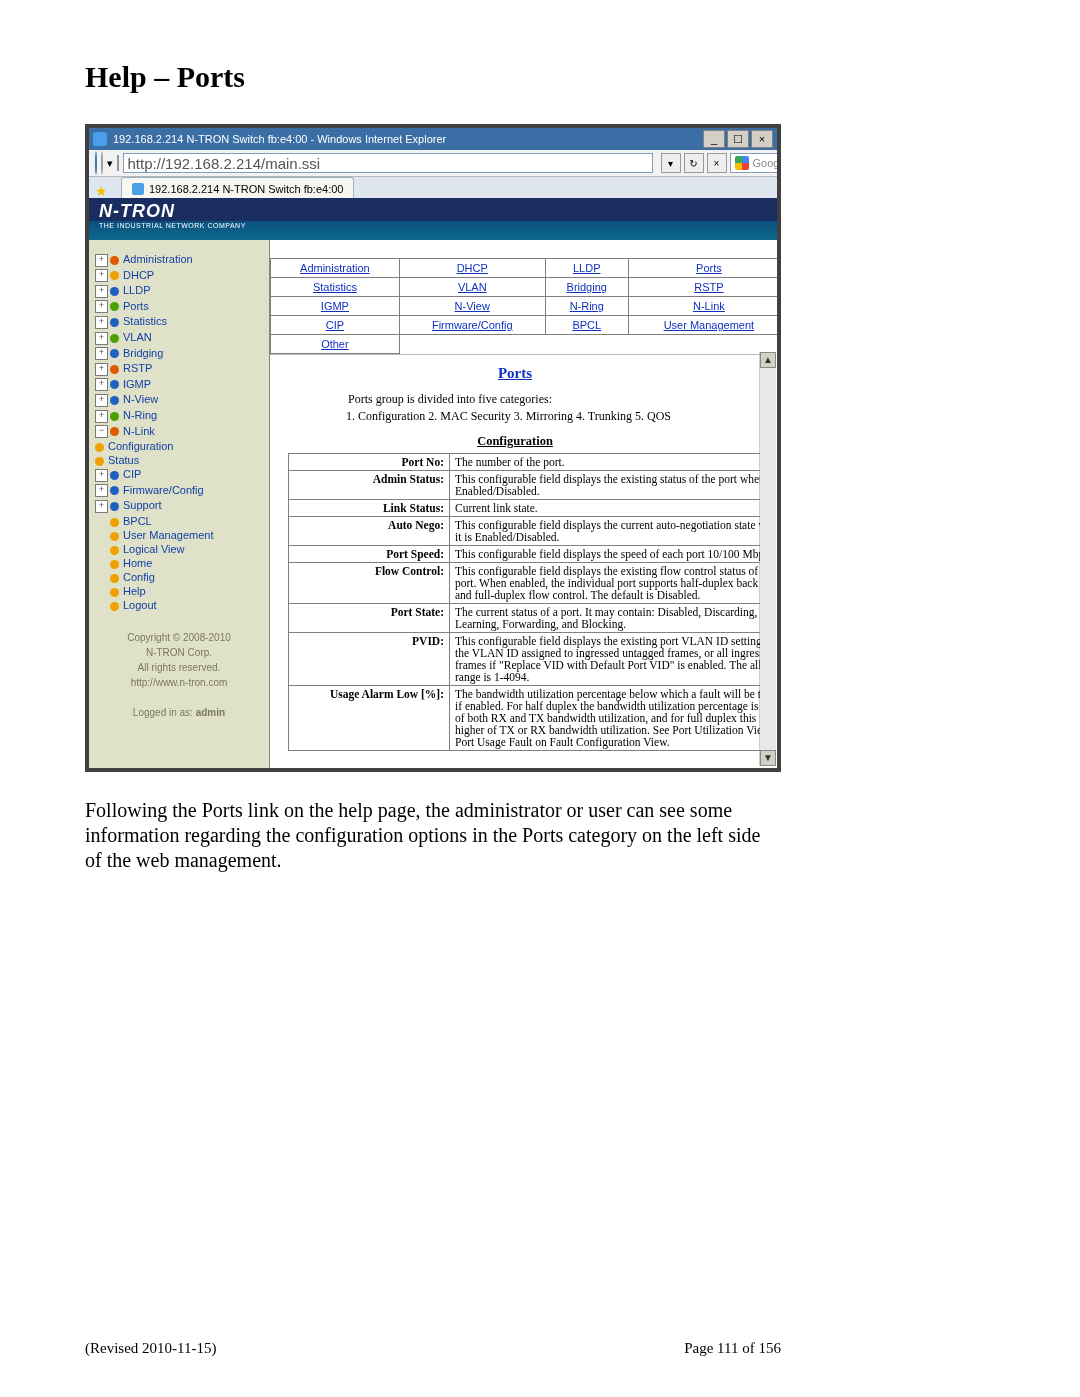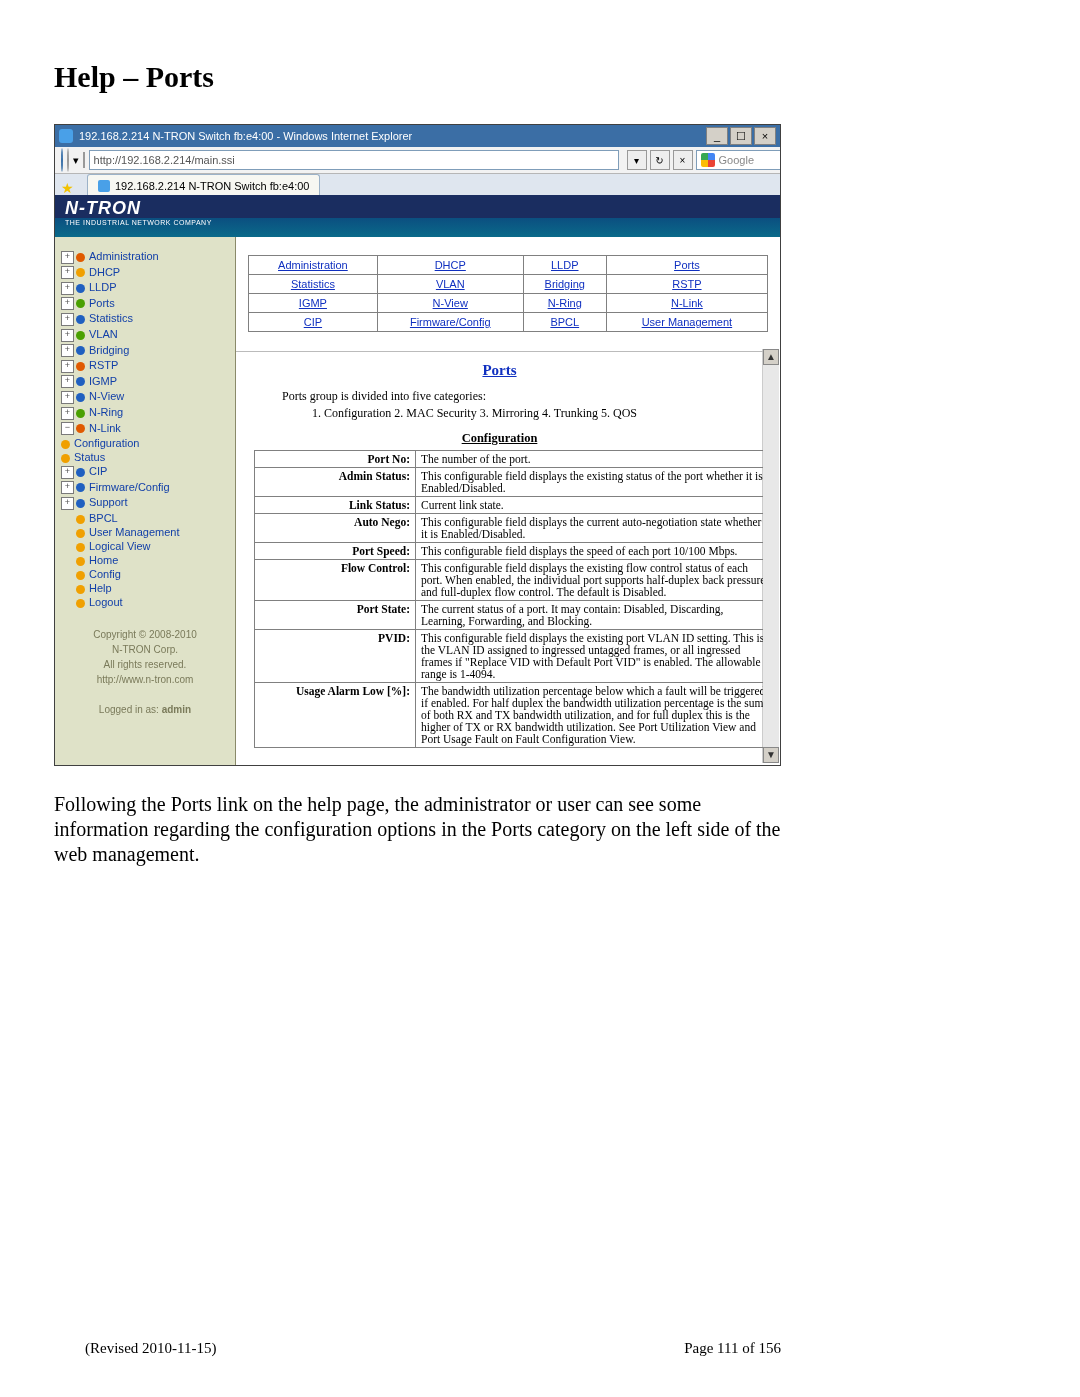--- a/index.html
+++ b/index.html
@@ -1,28 +1,28 @@
 <!DOCTYPE html>
 <html><head>
 <meta charset="utf-8">
 <style>
   html,body{margin:0;padding:0;background:#fff;font-family:"Times New Roman",Times,serif;color:#000}
-  .page{width:856px;height:1397px;position:relative;box-sizing:border-box;padding:50px 75px 40px 54px}
+  .page{width:856px;height:1397px;position:relative;box-sizing:border-box;padding:50px 75px 40px 85px}
   h1{font-size:30px;font-weight:bold;margin:10px 0 30px 0}
-  .shot{border:1px solid #404040;background:#ece9d8;height:640px;position:relative;overflow:hidden;font-family:Tahoma,Verdana,sans-serif;font-size:11px}
+  .shot{border:4px solid #404040;background:#ece9d8;height:640px;position:relative;overflow:hidden;font-family:Tahoma,Verdana,sans-serif;font-size:11px}
   
   .titlebar{height:22px;background:linear-gradient(#3b6ea5,#3b6ea5);color:#fff;display:flex;align-items:center;padding:0 4px;font-size:11px}
   .titlebar .favicon{width:14px;height:14px;background:#49a0e8;border-radius:3px;margin-right:6px;display:inline-block}
   .titlebar .spacer{flex:1}
   .winbtn{width:20px;height:16px;background:#d4d0c8;border:1px solid #808080;margin-left:2px;display:flex;align-items:center;justify-content:center;font-size:11px;color:#000;font-family:Arial}
   .toolbar{height:26px;background:#f2f2f2;border-bottom:1px solid #b6b6b6;display:flex;align-items:center;padding:0 6px;gap:4px}
   .navbtn{width:22px;height:22px;border-radius:50%;background:radial-gradient(circle at 30% 30%,#bfe2ff,#3e8fe0);border:1px solid #3d73aa;display:inline-block}
   .navbtn.fwd{background:radial-gradient(circle at 30% 30%,#e4e4e4,#c0c0c0);border-color:#9a9a9a}
   .urlicon{width:14px;height:14px;background:#e8e8e8;border:1px solid #999;display:inline-block}
-  .urlbar{flex:0 0 520px;height:18px;background:#fff;border:1px solid #7f9db9;display:flex;align-items:center;padding:0 4px;font-size:11px;color:#555}
+  .urlbar{flex:0 0 520px;height:18px;background:#fff;border:1px solid #7f9db9;display:flex;align-items:center;padding:0 4px;font-size:15px;color:#555}
   .spacer2{flex:1}
   .urlright{display:flex;align-items:center;gap:3px}
   .sqbtn{width:18px;height:18px;background:#eee;border:1px solid #999;display:flex;align-items:center;justify-content:center;font-size:10px}
   .searchbox{width:150px;height:18px;background:#fff;border:1px solid #7f9db9;display:flex;align-items:center;padding:0 4px;font-size:11px;color:#888}
   .glogo{width:14px;height:14px;background:conic-gradient(#4285f4 0 25%,#ea4335 0 50%,#fbbc05 0 75%,#34a853 0);border-radius:2px;margin-right:4px}
   .searchbtn{width:26px;height:20px;background:#5fa3e7;border:1px solid #2d6aa8;color:#fff;display:flex;align-items:center;justify-content:center;border-radius:0 2px 2px 0}
   .tabbar{height:22px;background:#dfe6ef;border-bottom:1px solid #9cb2c8;display:flex;align-items:flex-end;padding:0 6px}
   .star{width:16px;height:16px;color:#f2c200;font-size:14px;margin-right:10px}
   .tab{height:20px;background:#f7f7f2;border:1px solid #9cb2c8;border-bottom:none;border-radius:3px 3px 0 0;padding:1px 10px 0;font-size:11px;display:flex;align-items:center;gap:5px}
   .tab .favicon{width:12px;height:12px;background:#49a0e8;border-radius:2px;display:inline-block}
@@ -45,21 +45,21 @@
   .foot{font-size:10px;color:#7a7a5a;text-align:center;padding:14px 6px;line-height:1.5}
   .main{flex:1;position:relative;background:#fff;padding-top:50px;overflow:hidden}
   .linkgrid{margin:10px auto 14px;border-collapse:collapse;width:520px}
   .linkgrid td{border:1px solid #808080;padding:3px 6px;text-align:center;font-size:11px}
   .linkgrid a{color:#1030c0;text-decoration:underline}
   .sep-scroll{position:absolute;right:1px;top:154px;bottom:2px;width:16px;background:#e8e8e8;border-left:1px solid #ccc}
   .sep-scroll .up,.sep-scroll .dn{position:absolute;left:0;width:16px;height:16px;background:#d4d0c8;border:1px solid #888;box-sizing:border-box;font:10px/14px Arial;text-align:center;color:#333}
   .sep-scroll .up{top:0}.sep-scroll .dn{bottom:0}
   .helpzone{position:absolute;left:0;right:17px;top:156px;bottom:0;border-top:1px solid #bbb;overflow:hidden;padding:8px 18px;font-family:"Times New Roman",serif;font-size:12.5px;color:#000}
   .hp-title{text-align:center;font-weight:bold;color:#1030c0;text-decoration:underline;font-size:15px;margin:2px 0 10px}
-  .cats{margin:0 0 2px 28px;font-size:12px}
+  .cats{margin:0 0 2px 60px;font-size:12px}
   .cats2{margin:0 0 10px 58px;font-size:12px}
   .conf{text-align:center;font-weight:bold;text-decoration:underline;font-size:12.5px;margin-bottom:4px}
   table.def{border-collapse:collapse;margin:0 auto;width:520px}
   table.def td{border:1px solid #808080;padding:2px 5px;vertical-align:top;font-size:11.5px}
   table.def td.k{text-align:right;font-weight:bold;width:150px;white-space:nowrap}
   
   .para{font-size:20px;margin-top:26px;line-height:1.25}
   .pgfoot{position:absolute;bottom:40px;left:85px;right:75px;display:flex;justify-content:space-between;font-size:15px}
 </style>
 </head>
@@ -170,20 +170,26 @@
             <td><a>N-View</a></td>
             <td><a>N-Ring</a></td>
             <td><a>N-Link</a></td>
           </tr>
           <tr>
             <td><a>CIP</a></td>
             <td><a>Firmware/Config</a></td>
             <td><a>BPCL</a></td>
             <td><a>User Management</a></td>
           </tr>
+          <tr>
+            <td><a>Other</a></td>
+            <td style="border:none"></td>
+                <td style="border:none"></td>
+                <td style="border:none"></td>
+          </tr>
         </tbody>
           </table>
 
         <div class="sep-scroll">
           <div class="up">▲</div>
           <div class="dn">▼</div>
         </div>
 
         <div class="helpzone">
           <div class="hp-title">Ports</div>

